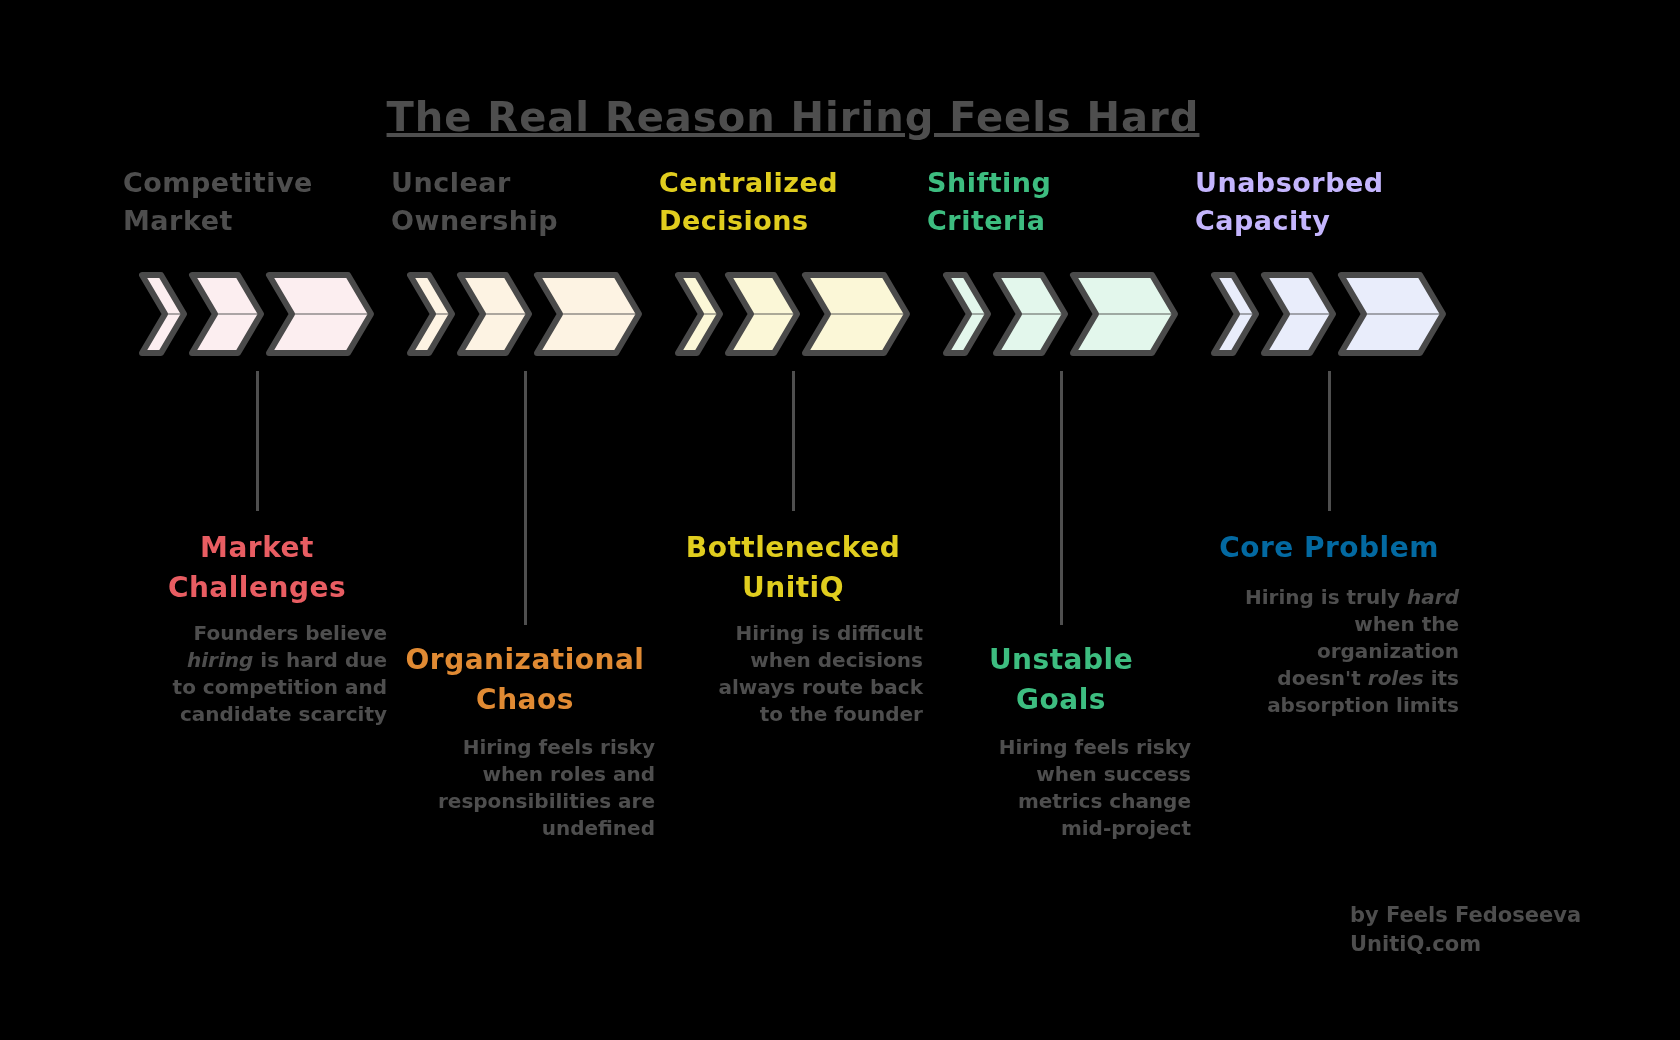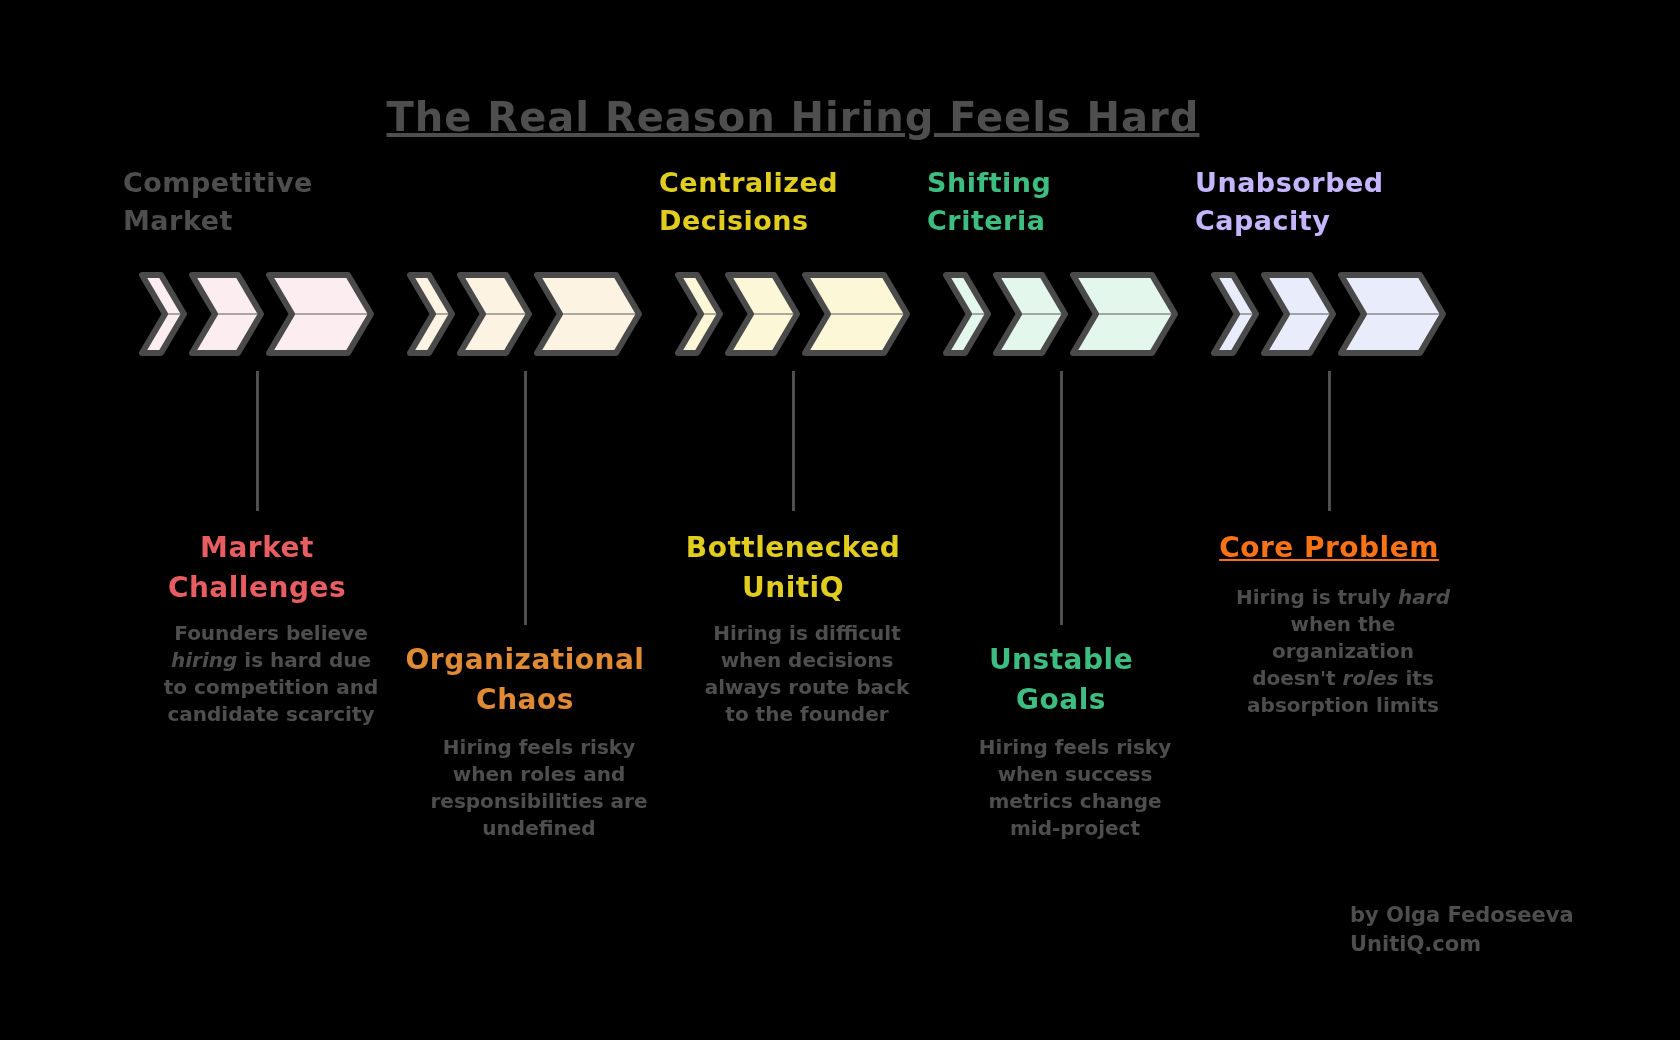--- a/index.html
+++ b/index.html
@@ -57,24 +57,24 @@
     top: 528px; left: 0; width: 100%;
     text-align: center;
     font-size: 28px;
     line-height: 40px;
     white-space: pre-line;
     letter-spacing: 0.5px;
   }
   .low .label { top: 640px; }
   .desc {
     position: absolute;
-    top: 620px; left: 14px; width: 100%;
+    top: 620px; left: 4px; width: 100%;
     box-sizing: border-box;
     padding: 0 8px;
-    text-align: center;
+    text-align: right;
     font-size: 20px;
     line-height: 27px;
     white-space: pre-line;
     color: #4e4e4e;
   }
   .low .desc { top: 734px; }
   .c4 .desc { top: 584px; }
   .it { font-style: italic; }
   .credit {
     position: absolute;
@@ -104,20 +104,22 @@
     <div class="connector"></div>
     <div class="label" style="color: rgb(232, 93, 98);">Market
 Challenges</div>
     <div class="desc"><span>Founders believe
 </span><span class="it">hiring</span><span> is hard due
 to competition and
 candidate scarcity</span></div>
   </div>
 
   <div class="col c1 low">
+    <div class="header" style="color: rgb(78, 78, 78);">Unclear
+Ownership</div>
     <svg class="chevrons" width="236" height="84" viewBox="0 0 236 84">
       <polygon class="chev" points="3,3 22,3 45,42 22,81 3,81 26,42" fill="#fdf3e3"></polygon>
       <polygon class="chev" points="53,3 99,3 122,42 99,81 53,81 76,42" fill="#fdf3e3"></polygon>
       <polygon class="chev" points="130,3 209,3 232,42 209,81 130,81 153,42" fill="#fdf3e3"></polygon>
       <path class="midline" d="M26,42 H45 M76,42 H122 M153,42 H232"></path>
     </svg>
     <div class="connector"></div>
     <div class="label" style="color: rgb(224, 138, 51);">Organizational
 Chaos</div>
     <div class="desc"><span>Hiring feels risky
@@ -165,26 +167,26 @@
   <div class="col c4">
     <div class="header" style="color: #c4b5fd;">Unabsorbed
 Capacity</div>
     <svg class="chevrons" width="236" height="84" viewBox="0 0 236 84">
       <polygon class="chev" points="3,3 22,3 45,42 22,81 3,81 26,42" fill="#e9edfb"></polygon>
       <polygon class="chev" points="53,3 99,3 122,42 99,81 53,81 76,42" fill="#e9edfb"></polygon>
       <polygon class="chev" points="130,3 209,3 232,42 209,81 130,81 153,42" fill="#e9edfb"></polygon>
       <path class="midline" d="M26,42 H45 M76,42 H122 M153,42 H232"></path>
     </svg>
     <div class="connector"></div>
-    <div class="label" style="color: #f97316; text-decoration: underline;">Core Problem</div>
+    <div class="label" style="color: #0369a1;">Core Problem</div>
     <div class="desc"><span>Hiring is truly </span><span class="it">hard</span><span>
 when the
 organization
 doesn't </span><span class="it">roles</span><span> its
 absorption limits</span></div>
   </div>
 
   <div class="credit">
-    <div>by Olga Fedoseeva</div>
+    <div>by Feels Fedoseeva</div>
     <div>UnitiQ.com</div>
   </div>
 
 </div>
 
 </body></html>

